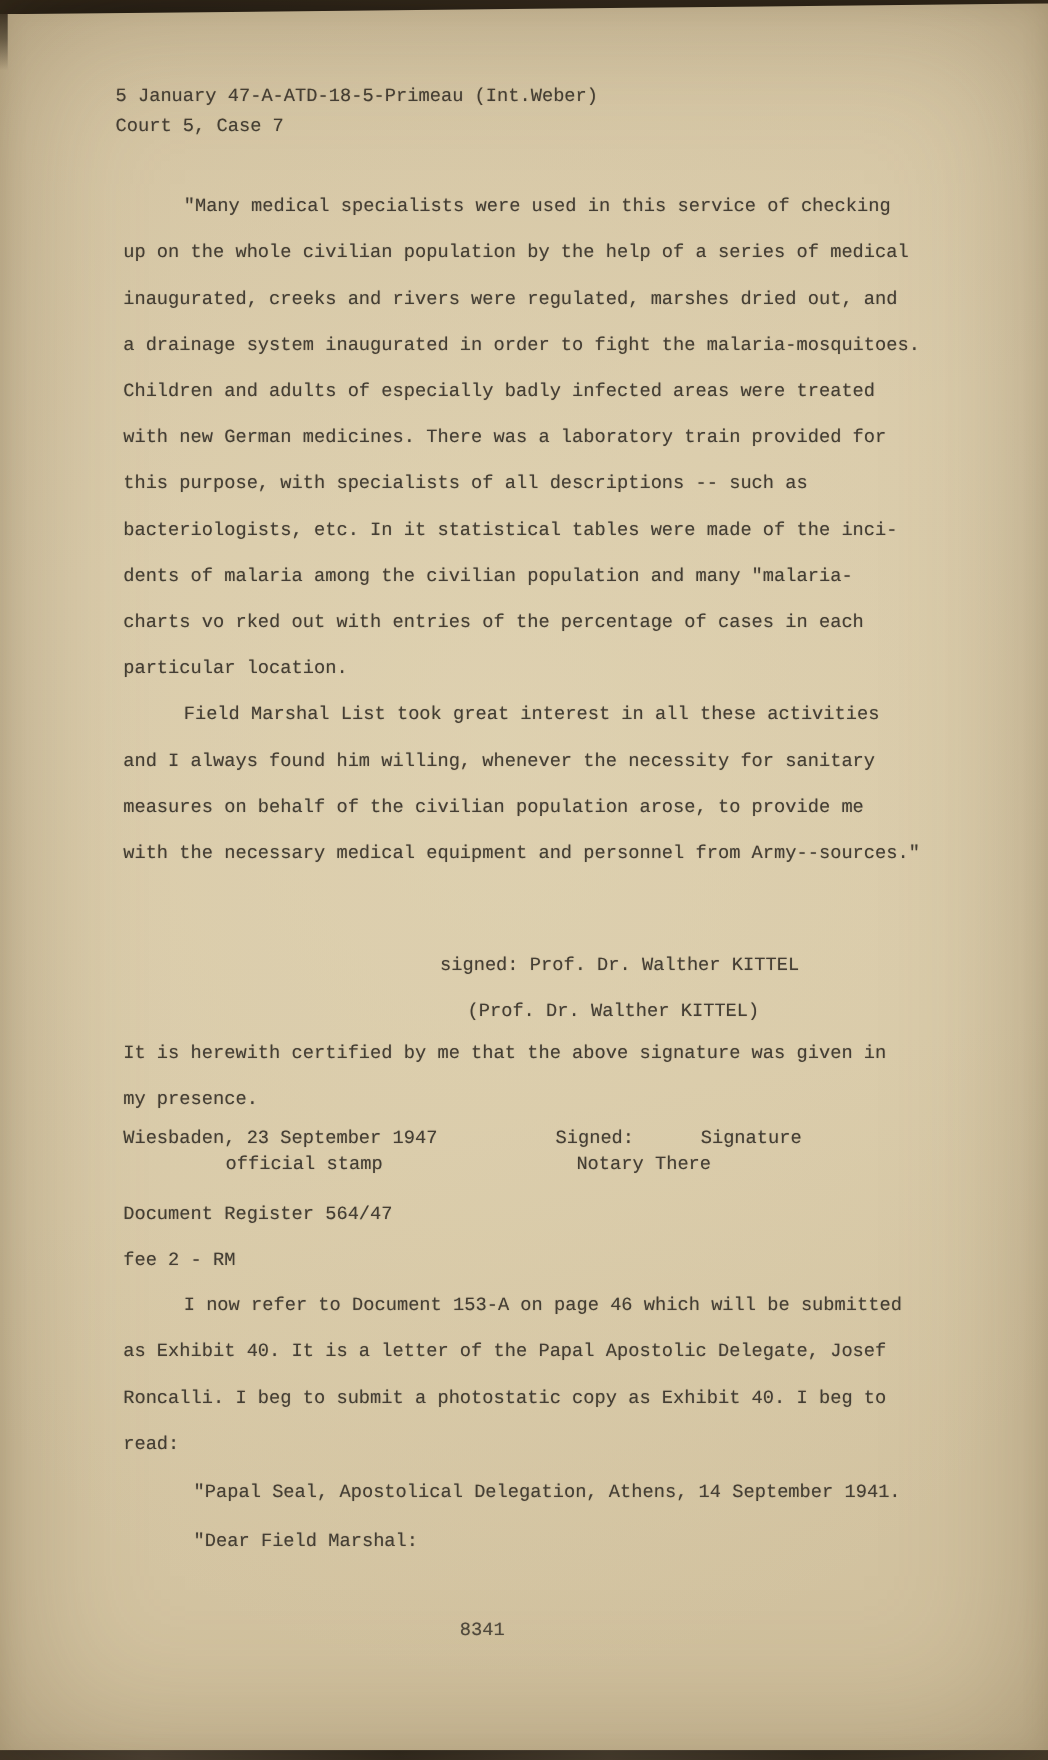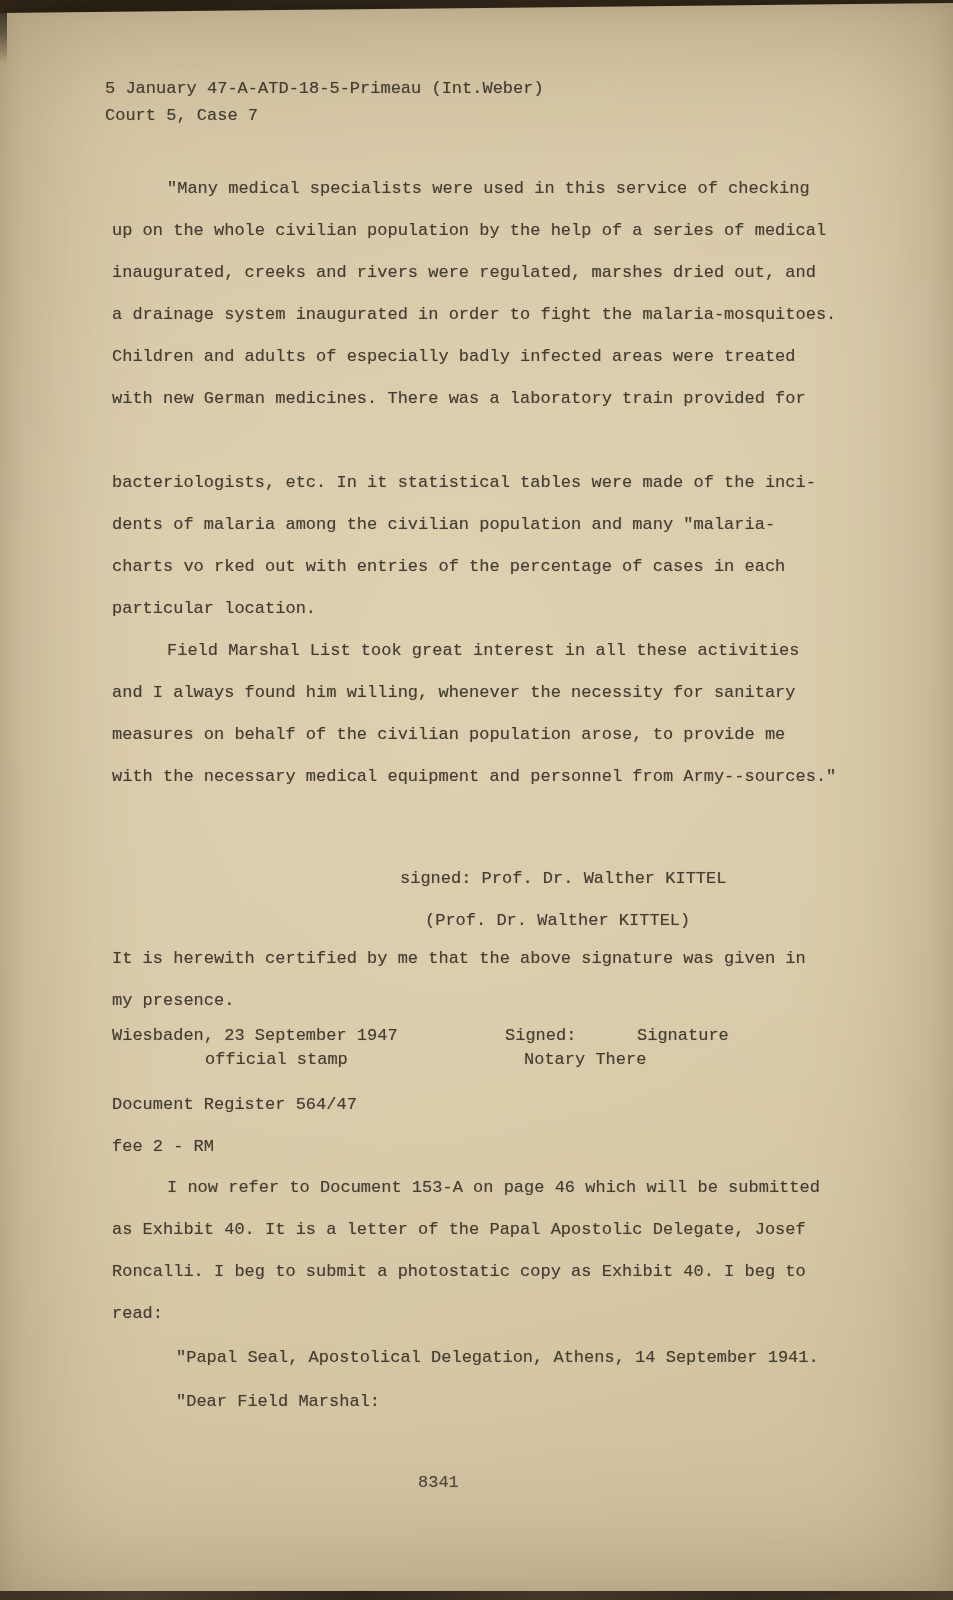--- a/index.html
+++ b/index.html
@@ -45,20 +45,21 @@
 
   <div class="ln" style="left:105px;top:78px">5 January 47-A-ATD-18-5-Primeau (Int.Weber)</div>
   <div class="ln" style="left:105px;top:105px">Court 5, Case 7</div>
 
   <div class="ln" style="left:167px;top:178px">"Many medical specialists were used in this service of checking</div>
   <div class="ln" style="left:112px;top:220px">up on the whole civilian population by the help of a series of medical</div>
   <div class="ln" style="left:112px;top:262px">inaugurated, creeks and rivers were regulated, marshes dried out, and</div>
   <div class="ln" style="left:112px;top:304px">a drainage system inaugurated in order to fight the malaria-mosquitoes.</div>
   <div class="ln" style="left:112px;top:388px">with new German medicines. There was a laboratory train provided for</div>
   <div class="ln" style="left:112px;top:346px">Children and adults of especially badly infected areas were treated</div>
+  <div class="ln" style="left:112px;top:430px">this purpose, with specialists of all descriptions -- such as</div>
   <div class="ln" style="left:112px;top:472px">bacteriologists, etc. In it statistical tables were made of the inci-</div>
   <div class="ln" style="left:112px;top:514px">dents of malaria among the civilian population and many "malaria-</div>
   <div class="ln" style="left:112px;top:556px">charts vo rked out with entries of the percentage of cases in each</div>
   <div class="ln" style="left:112px;top:598px">particular location.</div>
 
   <div class="ln" style="left:167px;top:640px">Field Marshal List took great interest in all these activities</div>
   <div class="ln" style="left:112px;top:682px">and I always found him willing, whenever the necessity for sanitary</div>
   <div class="ln" style="left:112px;top:724px">measures on behalf of the civilian population arose, to provide me</div>
   <div class="ln" style="left:112px;top:766px">with the necessary medical equipment and personnel from Army--sources."</div>
 

